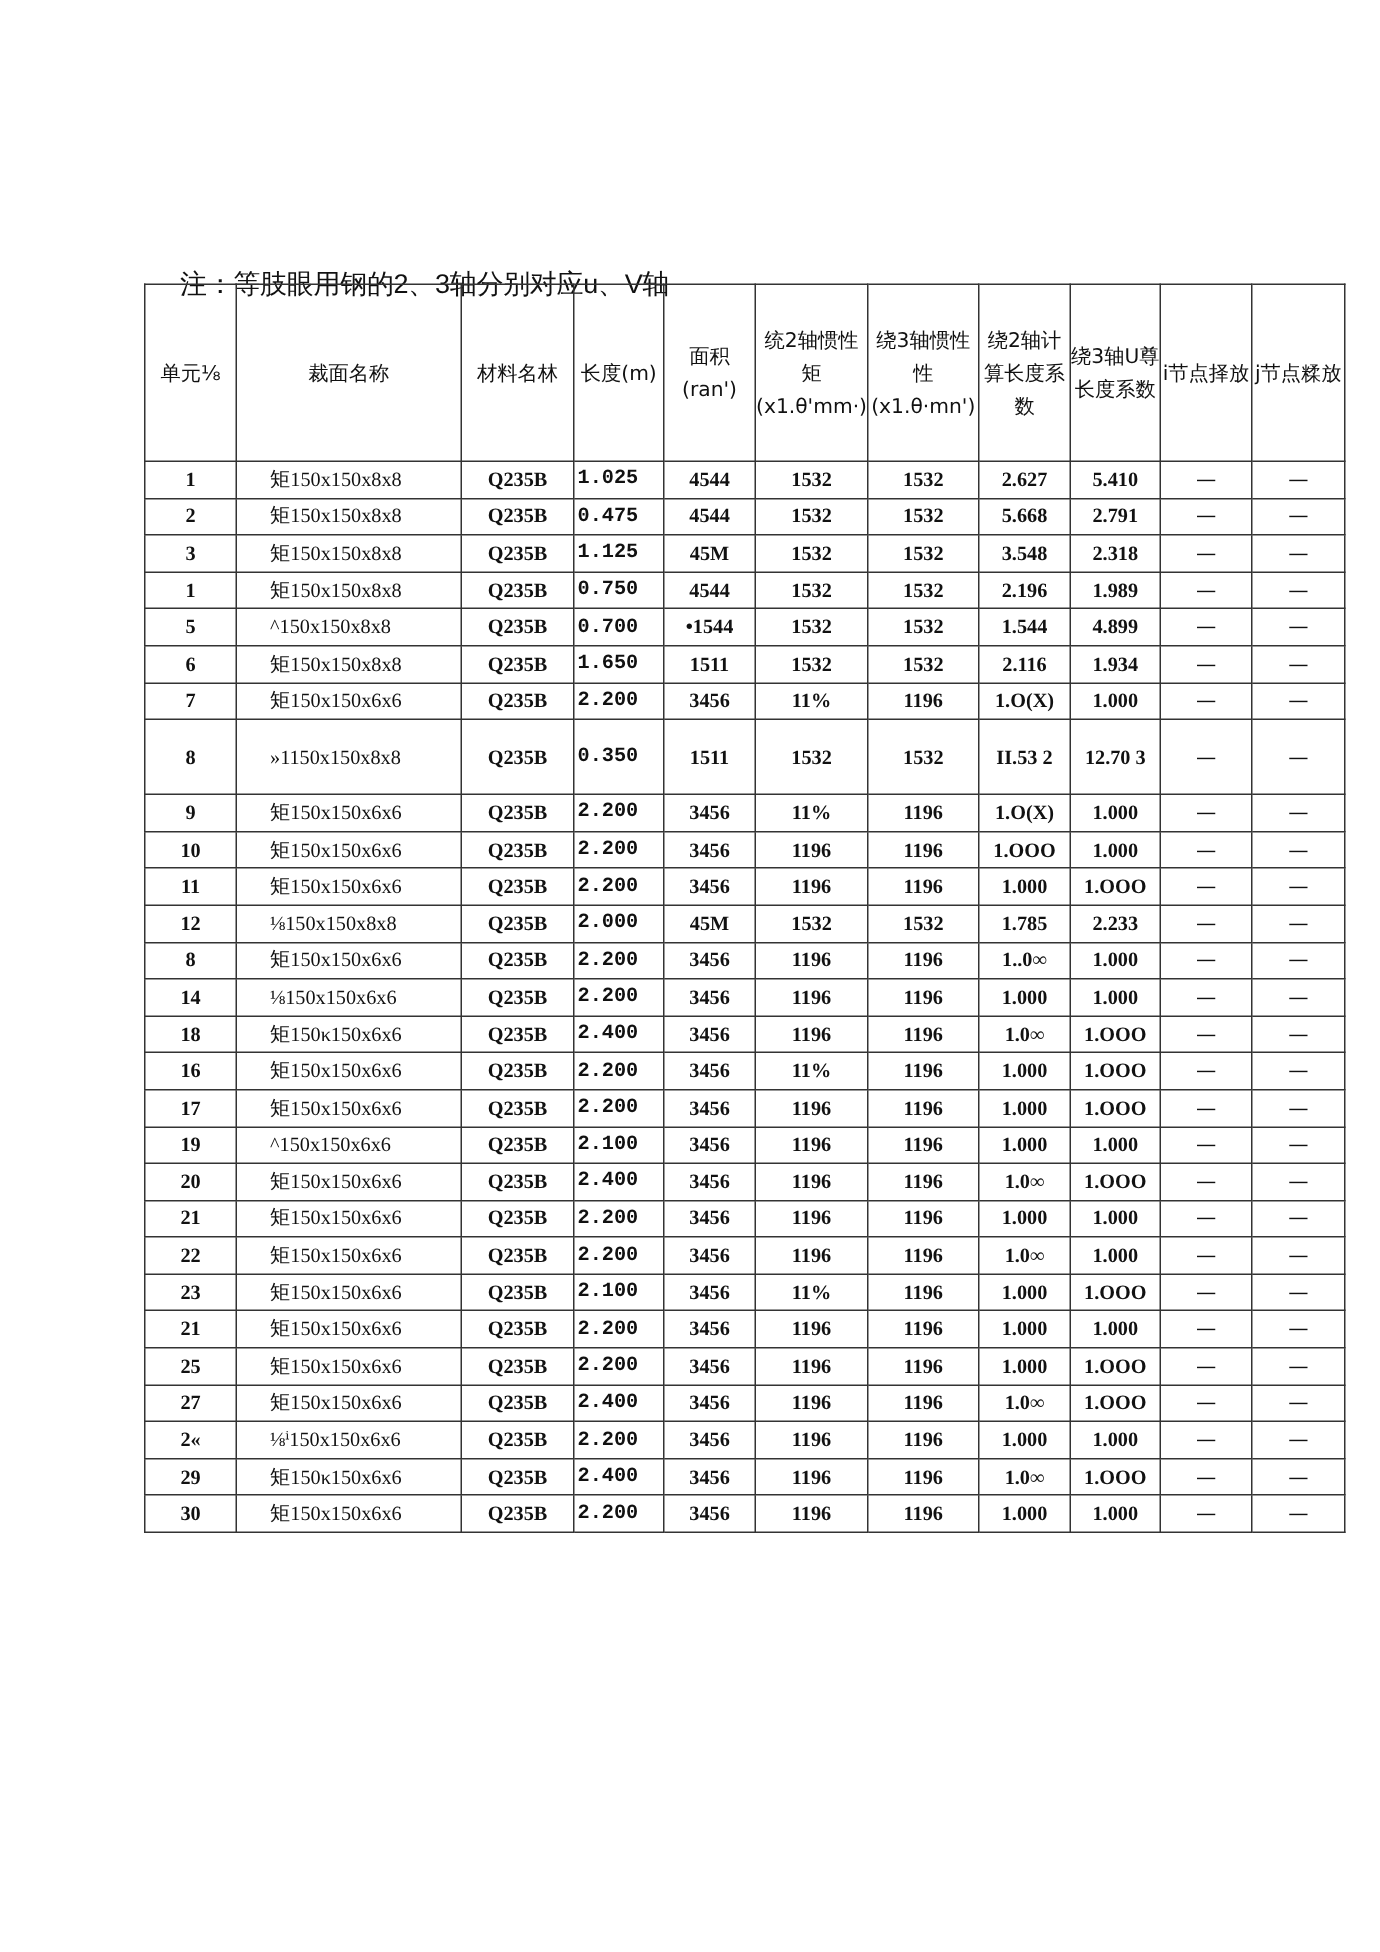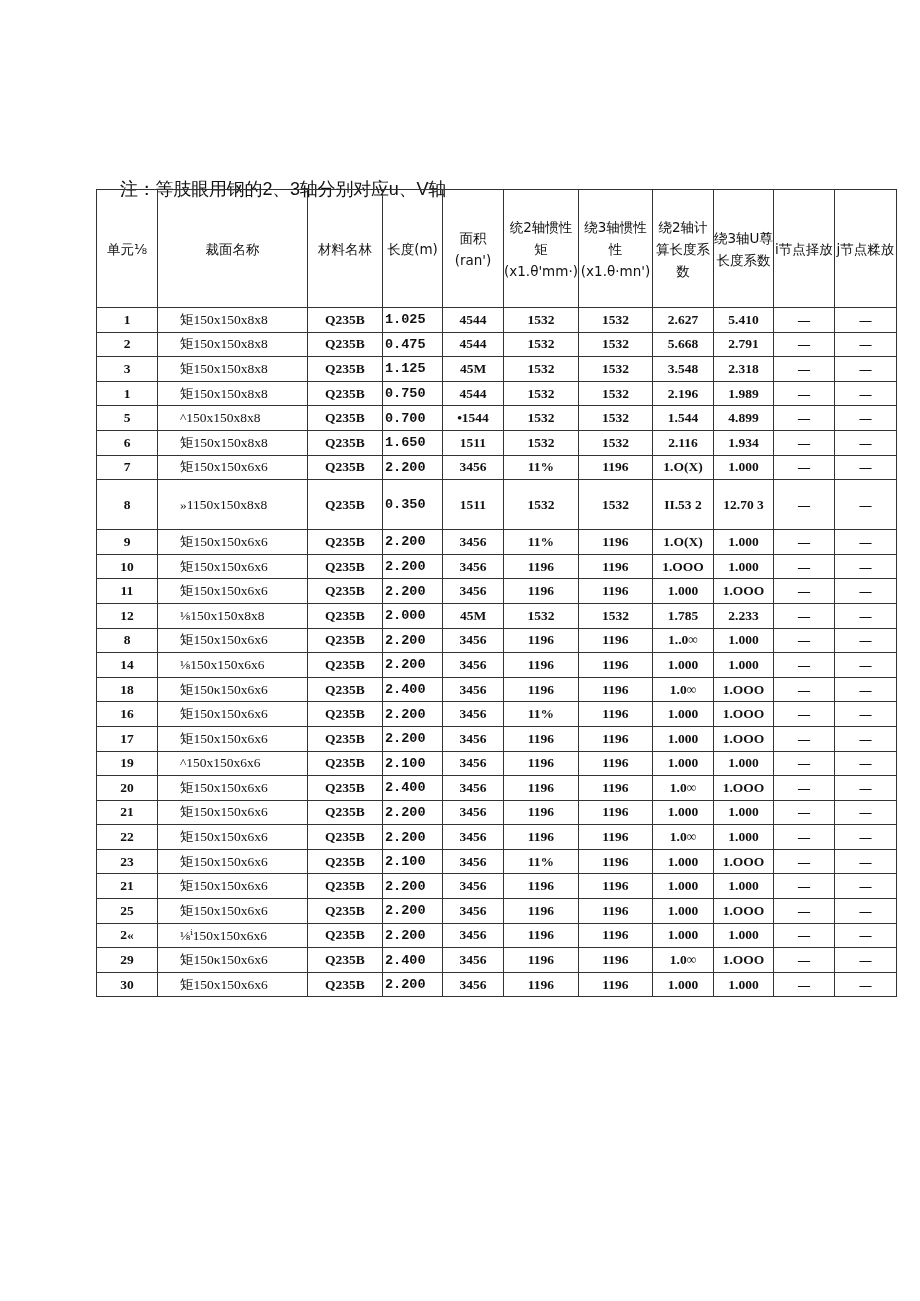--- a/index.html
+++ b/index.html
@@ -356,20 +356,33 @@
         <td class="l">2.200</td>
         <td>3456</td>
         <td>1196</td>
         <td>1196</td>
         <td>1.000</td>
         <td>1.OOO</td>
         <td class="dash">—</td>
         <td class="dash">—</td>
       </tr>
       <tr>
+        <td>27</td>
+        <td class="sec">矩150x150x6x6</td>
+        <td>Q235B</td>
+        <td class="l">2.400</td>
+        <td>3456</td>
+        <td>1196</td>
+        <td>1196</td>
+        <td>1.0∞</td>
+        <td>1.OOO</td>
+        <td class="dash">—</td>
+        <td class="dash">—</td>
+      </tr>
+      <tr>
         <td>2«</td>
         <td class="sec">⅛ⁱ150x150x6x6</td>
         <td>Q235B</td>
         <td class="l">2.200</td>
         <td>3456</td>
         <td>1196</td>
         <td>1196</td>
         <td>1.000</td>
         <td>1.000</td>
         <td class="dash">—</td>

